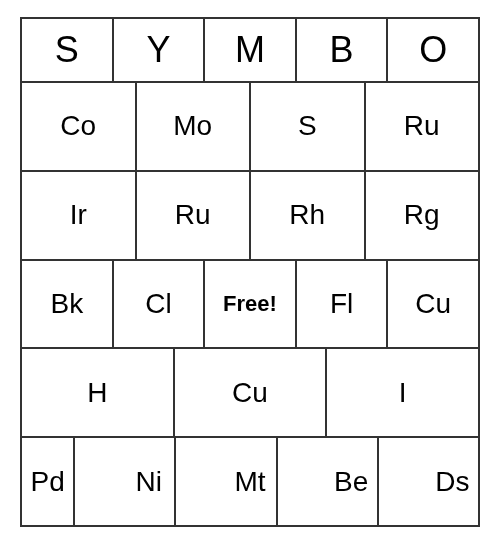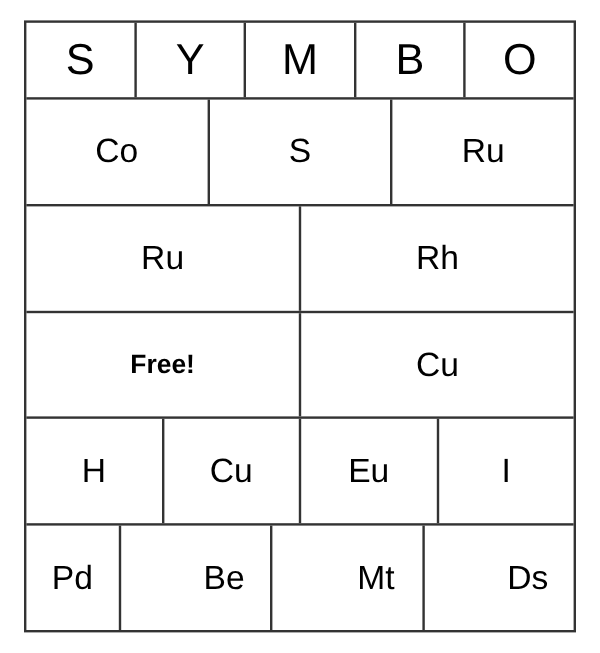--- a/index.html
+++ b/index.html
@@ -91,37 +91,43 @@
   <div class="bingo-header">
   <div class="header-cell">S</div>
       <div class="header-cell">Y</div>
       <div class="header-cell">M</div>
       <div class="header-cell">B</div>
       <div class="header-cell">O</div>
     </div>
   <div class="bingo-body">
   <div class="bingo-row">
         <div class="bingo-cell">Co</div>
+        <div class="bingo-cell">Mo</div>
         <div class="bingo-cell">S</div>
         <div class="bingo-cell">Ru</div>
       </div>
       <div class="bingo-row">
+        <div class="bingo-cell">Ir</div>
         <div class="bingo-cell">Ru</div>
         <div class="bingo-cell">Rh</div>
+        <div class="bingo-cell">Rg</div>
       </div>
       <div class="bingo-row">
+        <div class="bingo-cell">Bk</div>
+        <div class="bingo-cell">Cl</div>
         <div class="bingo-cell free">Free!</div>
+        <div class="bingo-cell">Fl</div>
         <div class="bingo-cell">Cu</div>
       </div>
       <div class="bingo-row">
         <div class="bingo-cell">H</div>
         <div class="bingo-cell">Cu</div>
-        <div class="bingo-cell">Eu</div>
         <div class="bingo-cell">I</div>
       </div>
       <div class="bingo-row">
         <div class="bingo-cell">Pd</div>
+        <div class="bingo-cell">Ni</div>
+        <div class="bingo-cell">Mt</div>
         <div class="bingo-cell">Be</div>
-        <div class="bingo-cell">Mt</div>
         <div class="bingo-cell">Ds</div>
       </div>
     </div>
 </div>
 
 </body></html>

